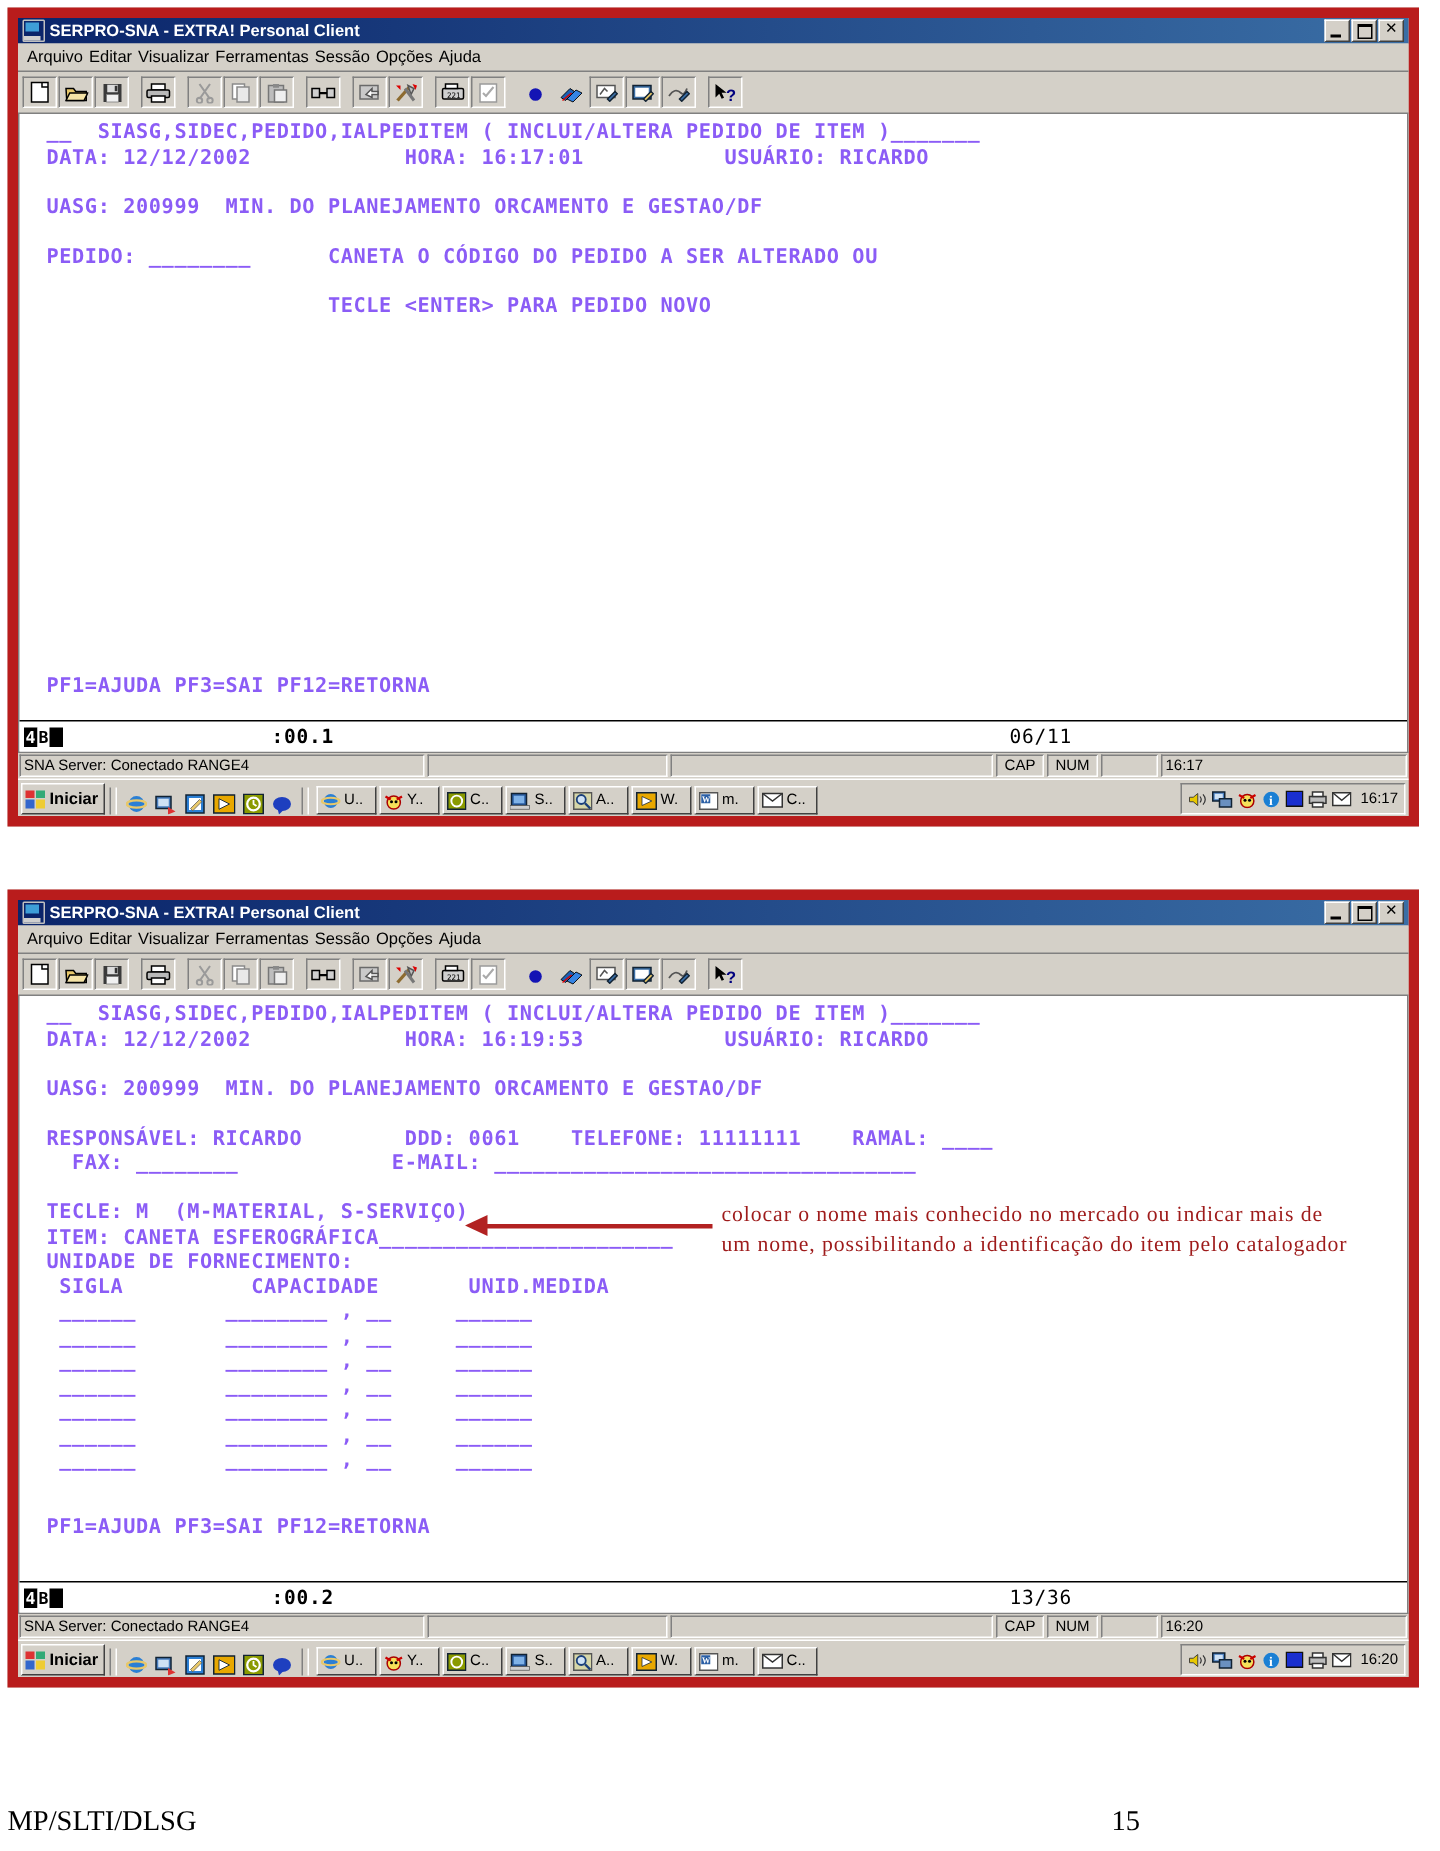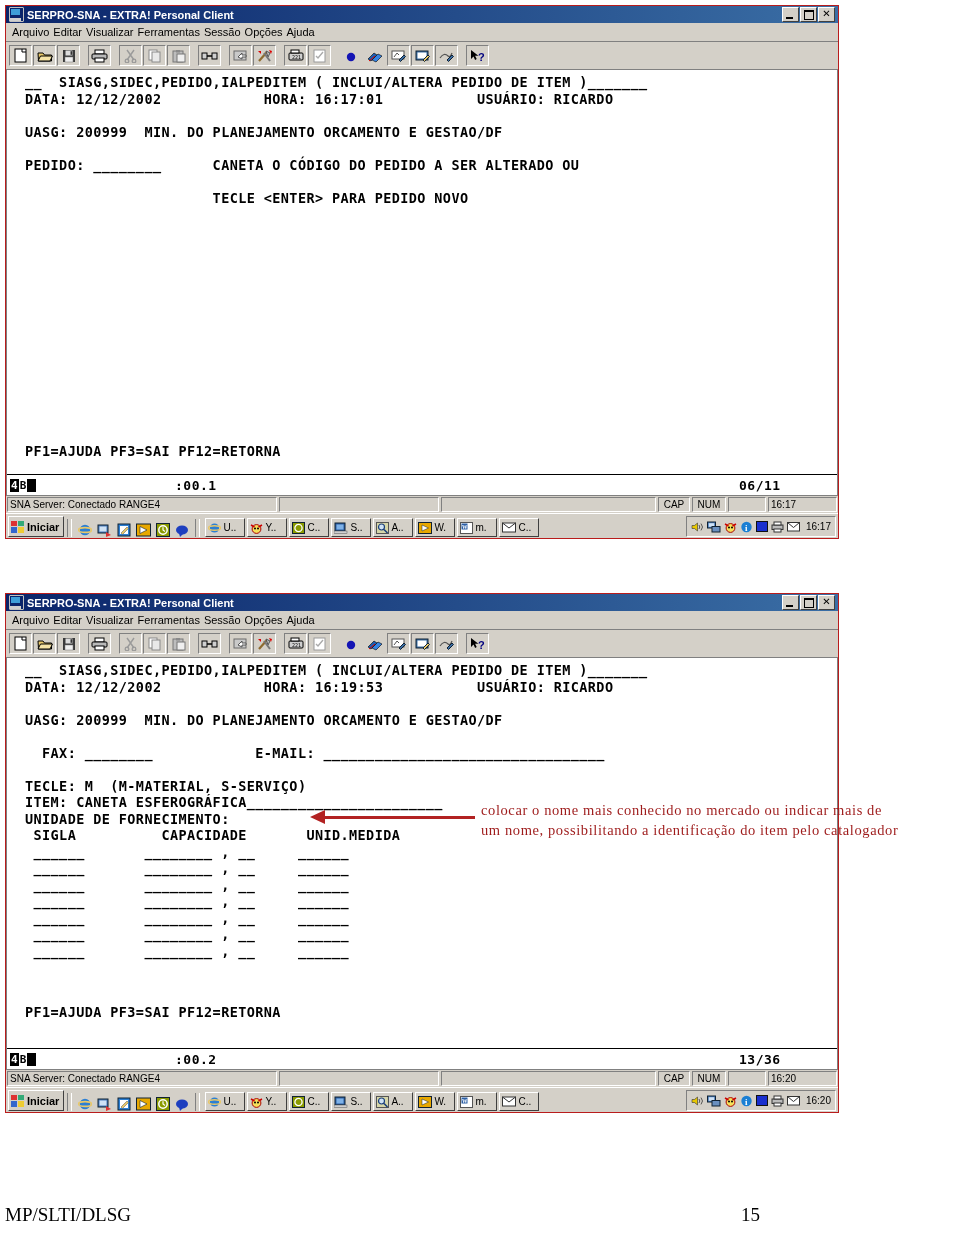--- a/index.html
+++ b/index.html
@@ -1,20 +1,20 @@
 <!DOCTYPE html>
 <html><head>
 <meta charset="utf-8">
 <style>
   html,body{margin:0;padding:0;background:#ffffff;}
   body{width:960px;height:1234px;font-family:"Liberation Sans",sans-serif;overflow:hidden;}
   .page{position:relative;width:960px;height:1234px;}
 
   
-  .win{position:absolute;left:5px;width:834px;background:#d4d0c8;border:1px solid #b91c1c;box-sizing:border-box;}
+  .win{position:absolute;left:5px;width:941px;background:#d4d0c8;border:7px solid #b91c1c;box-sizing:border-box;}
   .titlebar{height:17px;background:linear-gradient(to right,#0a246a,#3a6ea5);display:flex;align-items:center;padding:0 2px;}
   .title-ico{width:13px;height:13px;margin:0 3px 0 1px;position:relative;flex:none;
     background:#0a246a;border:1px solid #c0c0c0;border-radius:1px;}
   .title-ico:before{content:"";position:absolute;left:1px;top:1px;width:9px;height:6px;background:#3e9ed8;}
   .title-ico:after{content:"";position:absolute;left:0px;bottom:0px;width:11px;height:3px;background:#cfcfcf;}
   .title-text{color:#ffffff;font-size:11px;font-weight:bold;white-space:nowrap;letter-spacing:0px;}
   .title-btns{margin-left:auto;display:flex;gap:1px;padding-right:1px;}
   .tbtn{width:15px;height:13px;background:#d4d0c8;border:1px solid;border-color:#ffffff #404040 #404040 #ffffff;
     font-size:9px;line-height:11px;text-align:center;color:#000;font-family:"DejaVu Sans",sans-serif;}
   .tbtn.min{position:relative;}
@@ -32,33 +32,33 @@
   .tbsep{width:7px;height:22px;}
   .tool{width:23px;height:21px;margin-right:1px;background:#d4d0c8;border:1px solid #d4d0c8;
         display:flex;align-items:center;justify-content:center;box-sizing:border-box;position:relative;}
   .tool.framed{border-color:#808080 #ffffff #ffffff #808080;}
   .tool svg{display:block;}
 
   
   .screen{background:#ffffff;border:1px solid #808080;border-top:none;position:relative;
           font-family:"DejaVu Sans Mono","Liberation Mono",monospace;}
   .scr-inner{position:relative;padding:4px 0 0 18px;}
-  .srow{font-size:13.5px;line-height:16.5px;letter-spacing:0.4px;color:#000000;font-weight:bold;white-space:pre;height:16.5px;}
+  .srow{font-size:13.5px;line-height:16.5px;letter-spacing:0.4px;color:#8b5cf6;font-weight:bold;white-space:pre;height:16.5px;}
   .srow.blank{color:transparent;}
 
   
   .oia{border-top:1px solid #000;height:20px;display:flex;align-items:center;position:relative;background:#fff;}
   .oia-4b{display:flex;align-items:center;margin-left:3px;}
   .oia-4b .b1{background:#000;color:#fff;font-family:"DejaVu Sans Mono",monospace;font-size:11px;font-weight:bold;
      padding:0 1px;line-height:13px;}
   .oia-4b .b2{background:#fff;color:#000;font-family:"DejaVu Sans Mono",monospace;font-size:11px;font-weight:bold;
      padding:0 1px;line-height:13px;border:0;}
   .oia-4b .blk{background:#000;width:9px;height:13px;display:inline-block;}
   .oia-clock{position:absolute;left:168px;font-family:"DejaVu Sans Mono",monospace;font-size:13px;font-weight:bold;letter-spacing:.5px;}
-  .oia-pos{position:absolute;left:732px;font-family:"DejaVu Sans Mono",monospace;font-size:13px;font-weight:bold;letter-spacing:.5px;}
+  .oia-pos{position:absolute;left:660px;font-family:"DejaVu Sans Mono",monospace;font-size:13px;font-weight:normal;letter-spacing:.5px;}
 
   
   .statusbar{height:15px;background:#d4d0c8;display:flex;align-items:stretch;padding:1px 1px;gap:2px;}
   .sfield{border:1px solid;border-color:#808080 #ffffff #ffffff #808080;font-size:10px;color:#000;
           padding:0 2px;display:flex;align-items:center;box-sizing:border-box;white-space:nowrap;}
 
   
   .taskbar{height:22px;background:#d4d0c8;border-top:1px solid #ffffff;display:flex;align-items:flex-end;padding:1px 2px;}
   .startbtn{height:19px;display:flex;align-items:center;padding:0 4px 0 2px;background:#d4d0c8;
             border:1px solid;border-color:#ffffff #404040 #404040 #ffffff;font-size:11px;font-weight:bold;}
@@ -576,20 +576,21 @@
         </span>
     </div>
 
     <div class="screen">
       <div class="scr-inner" style="height:386px;">
         <div class="srow">__  SIASG,SIDEC,PEDIDO,IALPEDITEM ( INCLUI/ALTERA PEDIDO DE ITEM )_______</div>
         <div class="srow">DATA: 12/12/2002            HORA: 16:19:53           USUÁRIO: RICARDO</div>
         <div class="srow blank"></div>
         <div class="srow">UASG: 200999  MIN. DO PLANEJAMENTO ORCAMENTO E GESTAO/DF</div>
         <div class="srow blank"></div>
+        <div class="srow">RESPONSÁVEL: RICARDO        DDD: 0061    TELEFONE: 11111111    RAMAL: ____</div>
         <div class="srow">  FAX: ________            E-MAIL: _________________________________</div>
         <div class="srow blank"></div>
         <div class="srow">TECLE: M  (M-MATERIAL, S-SERVIÇO)</div>
         <div class="srow">ITEM: CANETA ESFEROGRÁFICA_______________________</div>
         <div class="srow">UNIDADE DE FORNECIMENTO:</div>
         <div class="srow"> SIGLA          CAPACIDADE       UNID.MEDIDA</div>
         <div class="srow"> ______       ________ , __     ______</div>
         <div class="srow"> ______       ________ , __     ______</div>
         <div class="srow"> ______       ________ , __     ______</div>
         <div class="srow"> ______       ________ , __     ______</div>

